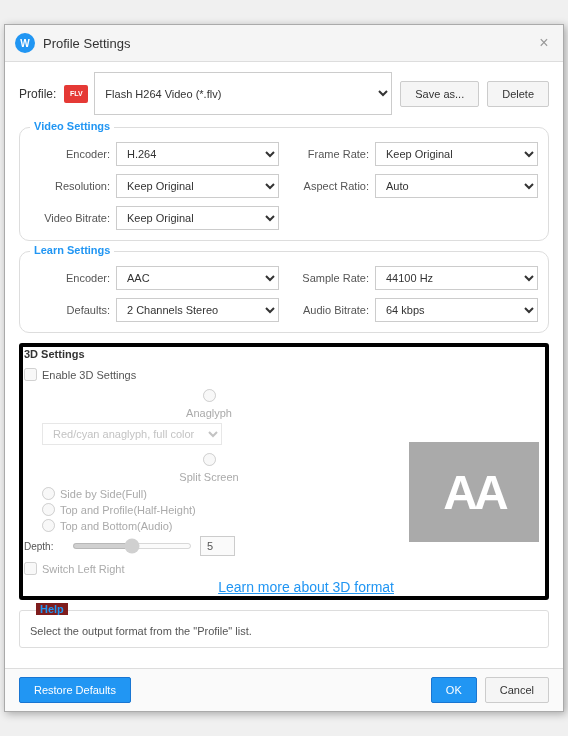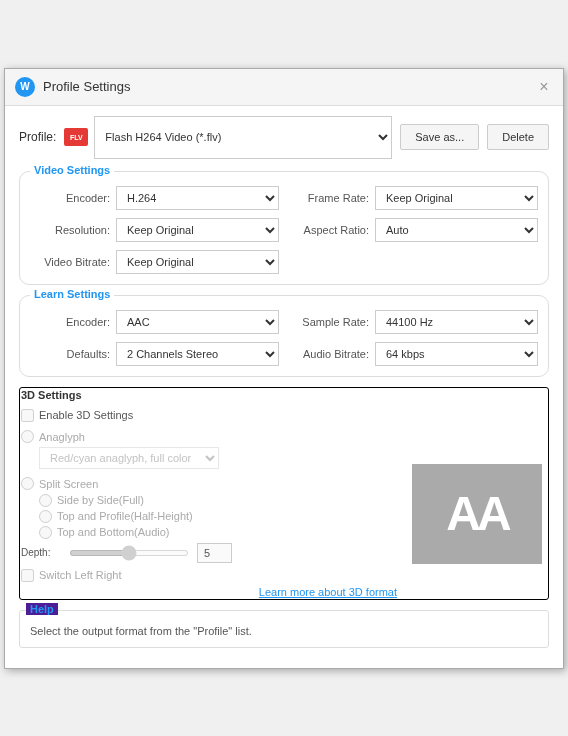--- a/index.html
+++ b/index.html
@@ -157,21 +157,21 @@
       color: #555;
       font-size: 11px;
       min-width: 80px;
     }
     .field-select {
       flex: 1;
       height: 24px;
       font-size: 11px;
     }
     .section-3d {
-      border: 1px solid #000000;
+      border: 4px solid #000000;
       border-radius: 3px;
       margin-bottom: 10px;
       padding: 1px;
     }
     .section-3d-title {
       color: #333;
       font-size: 11px;
       font-weight: bold;
       margin-bottom: 8px;
     }
@@ -201,25 +201,26 @@
       display: flex;
       align-items: center;
       justify-content: center;
       font-size: 48px;
       font-weight: bold;
       color: #fff;
       letter-spacing: -4px;
     }
     .radio-option {
       display: flex;
-      align-items: flex-end;
+      align-items: center;
       gap: 5px;
       margin-bottom: 4px;
       font-size: 11px;
       color: #555;
+      flex-direction: column;
     }
     .radio-option.disabled { color: #aaa; }
     .radio-sub {
       margin-left: 18px;
     }
     .sub-radio {
       display: flex;
       align-items: center;
       gap: 5px;
       margin-bottom: 3px;
@@ -248,21 +249,21 @@
       font-size: 11px;
     }
     .switch-row {
       display: flex;
       align-items: center;
       gap: 5px;
       margin-top: 6px;
     }
     .learn-more {
       text-align: right;
-      font-size: 11px;
+      font-size: 14px;
       color: #2196F3;
       cursor: pointer;
       margin-top: 4px;
       text-decoration: underline;
     }
     .anaglyph-select-wrap {
       margin-left: 18px;
       margin-bottom: 8px;
     }
     .anaglyph-select {
@@ -274,22 +275,22 @@
     }
     .help-section {
       border: 1px solid #ddd;
       border-radius: 3px;
       margin-bottom: 10px;
       position: relative;
     }
     .help-title {
       position: absolute;
       top: -8px;
-      left: 6px;
-      background: #4c1d95;
+      left: 16px;
+      background: #7f1d1d;
       padding: 0 4px;
       color: #2196F3;
       font-size: 11px;
       font-weight: bold;
     }
     .help-content {
       padding: 14px 10px 10px 10px;
       font-size: 11px;
       color: #555;
     }
@@ -497,13 +498,20 @@
 
     <div class="help-section">
       <span class="help-title">Help</span>
       <div class="help-content">
         <span>Select the output format from the "Profile" list.</span>
       </div>
     </div>
 
   </div>
 
+  <div class="footer">
+    <button class="btn btn-blue">Restore Defaults</button>
+    <div class="footer-right">
+      <button class="btn btn-blue">OK</button>
+      <button class="btn">Cancel</button>
+    </div>
+  </div>
 </div>
 
 </body></html>

